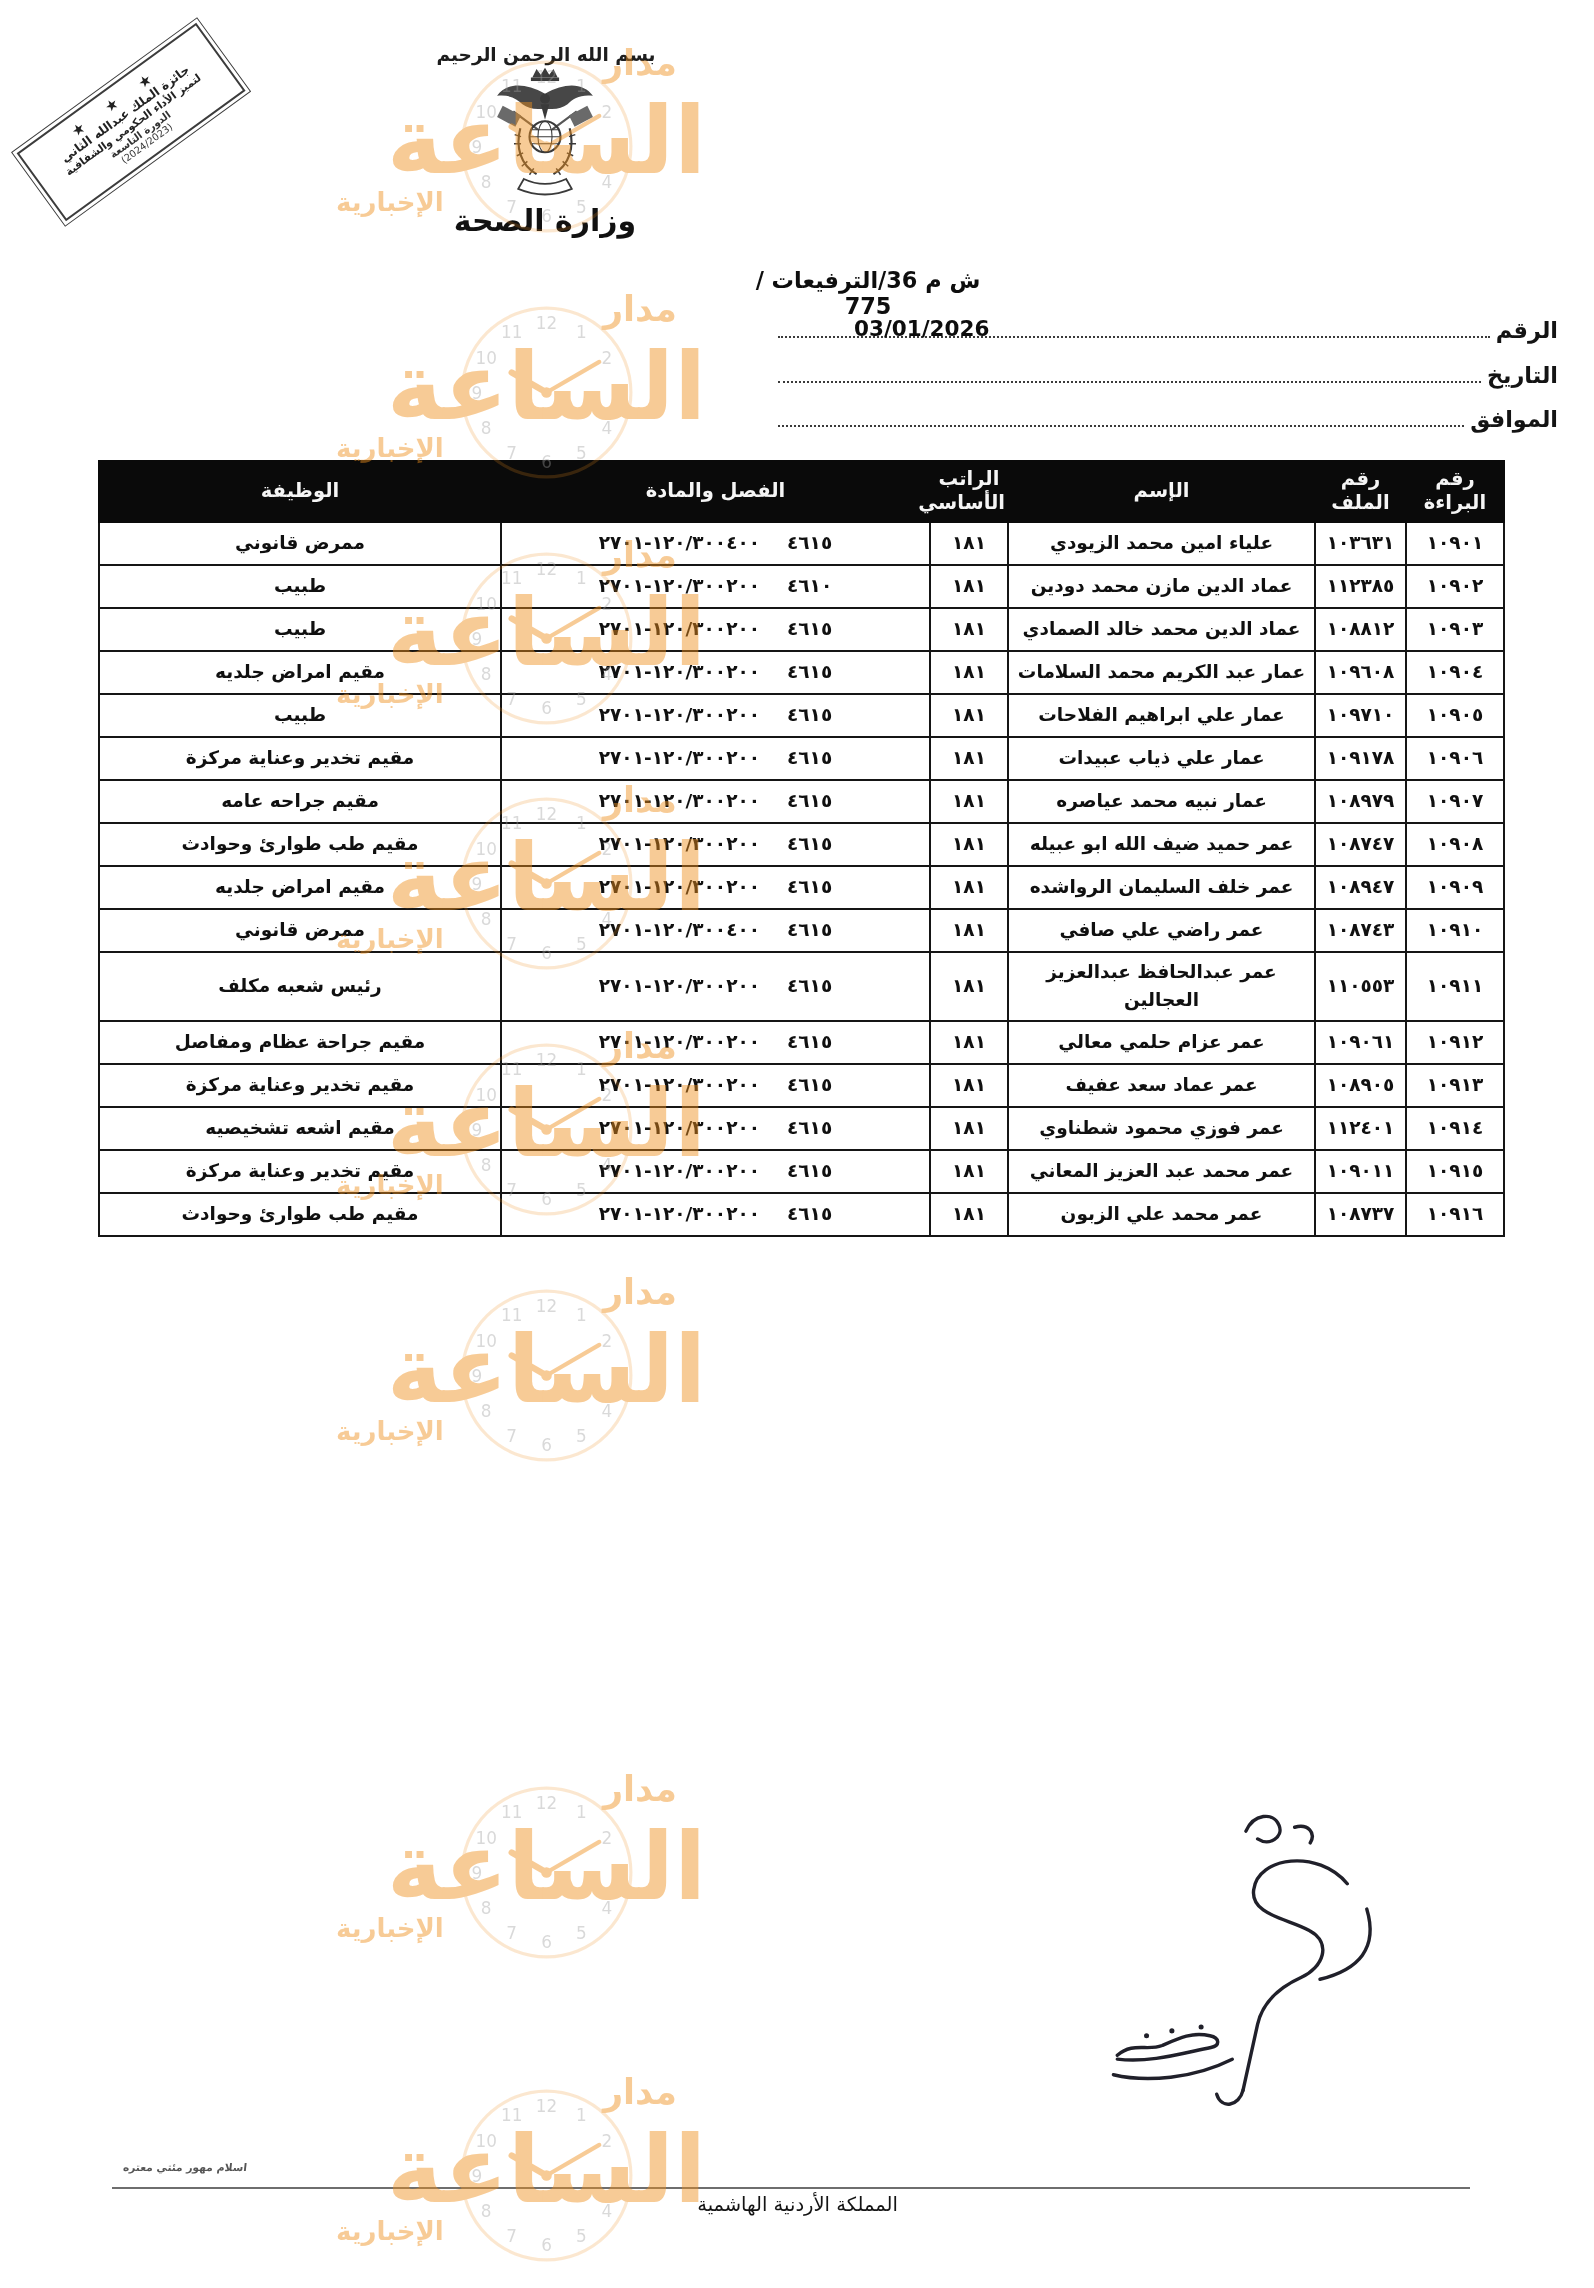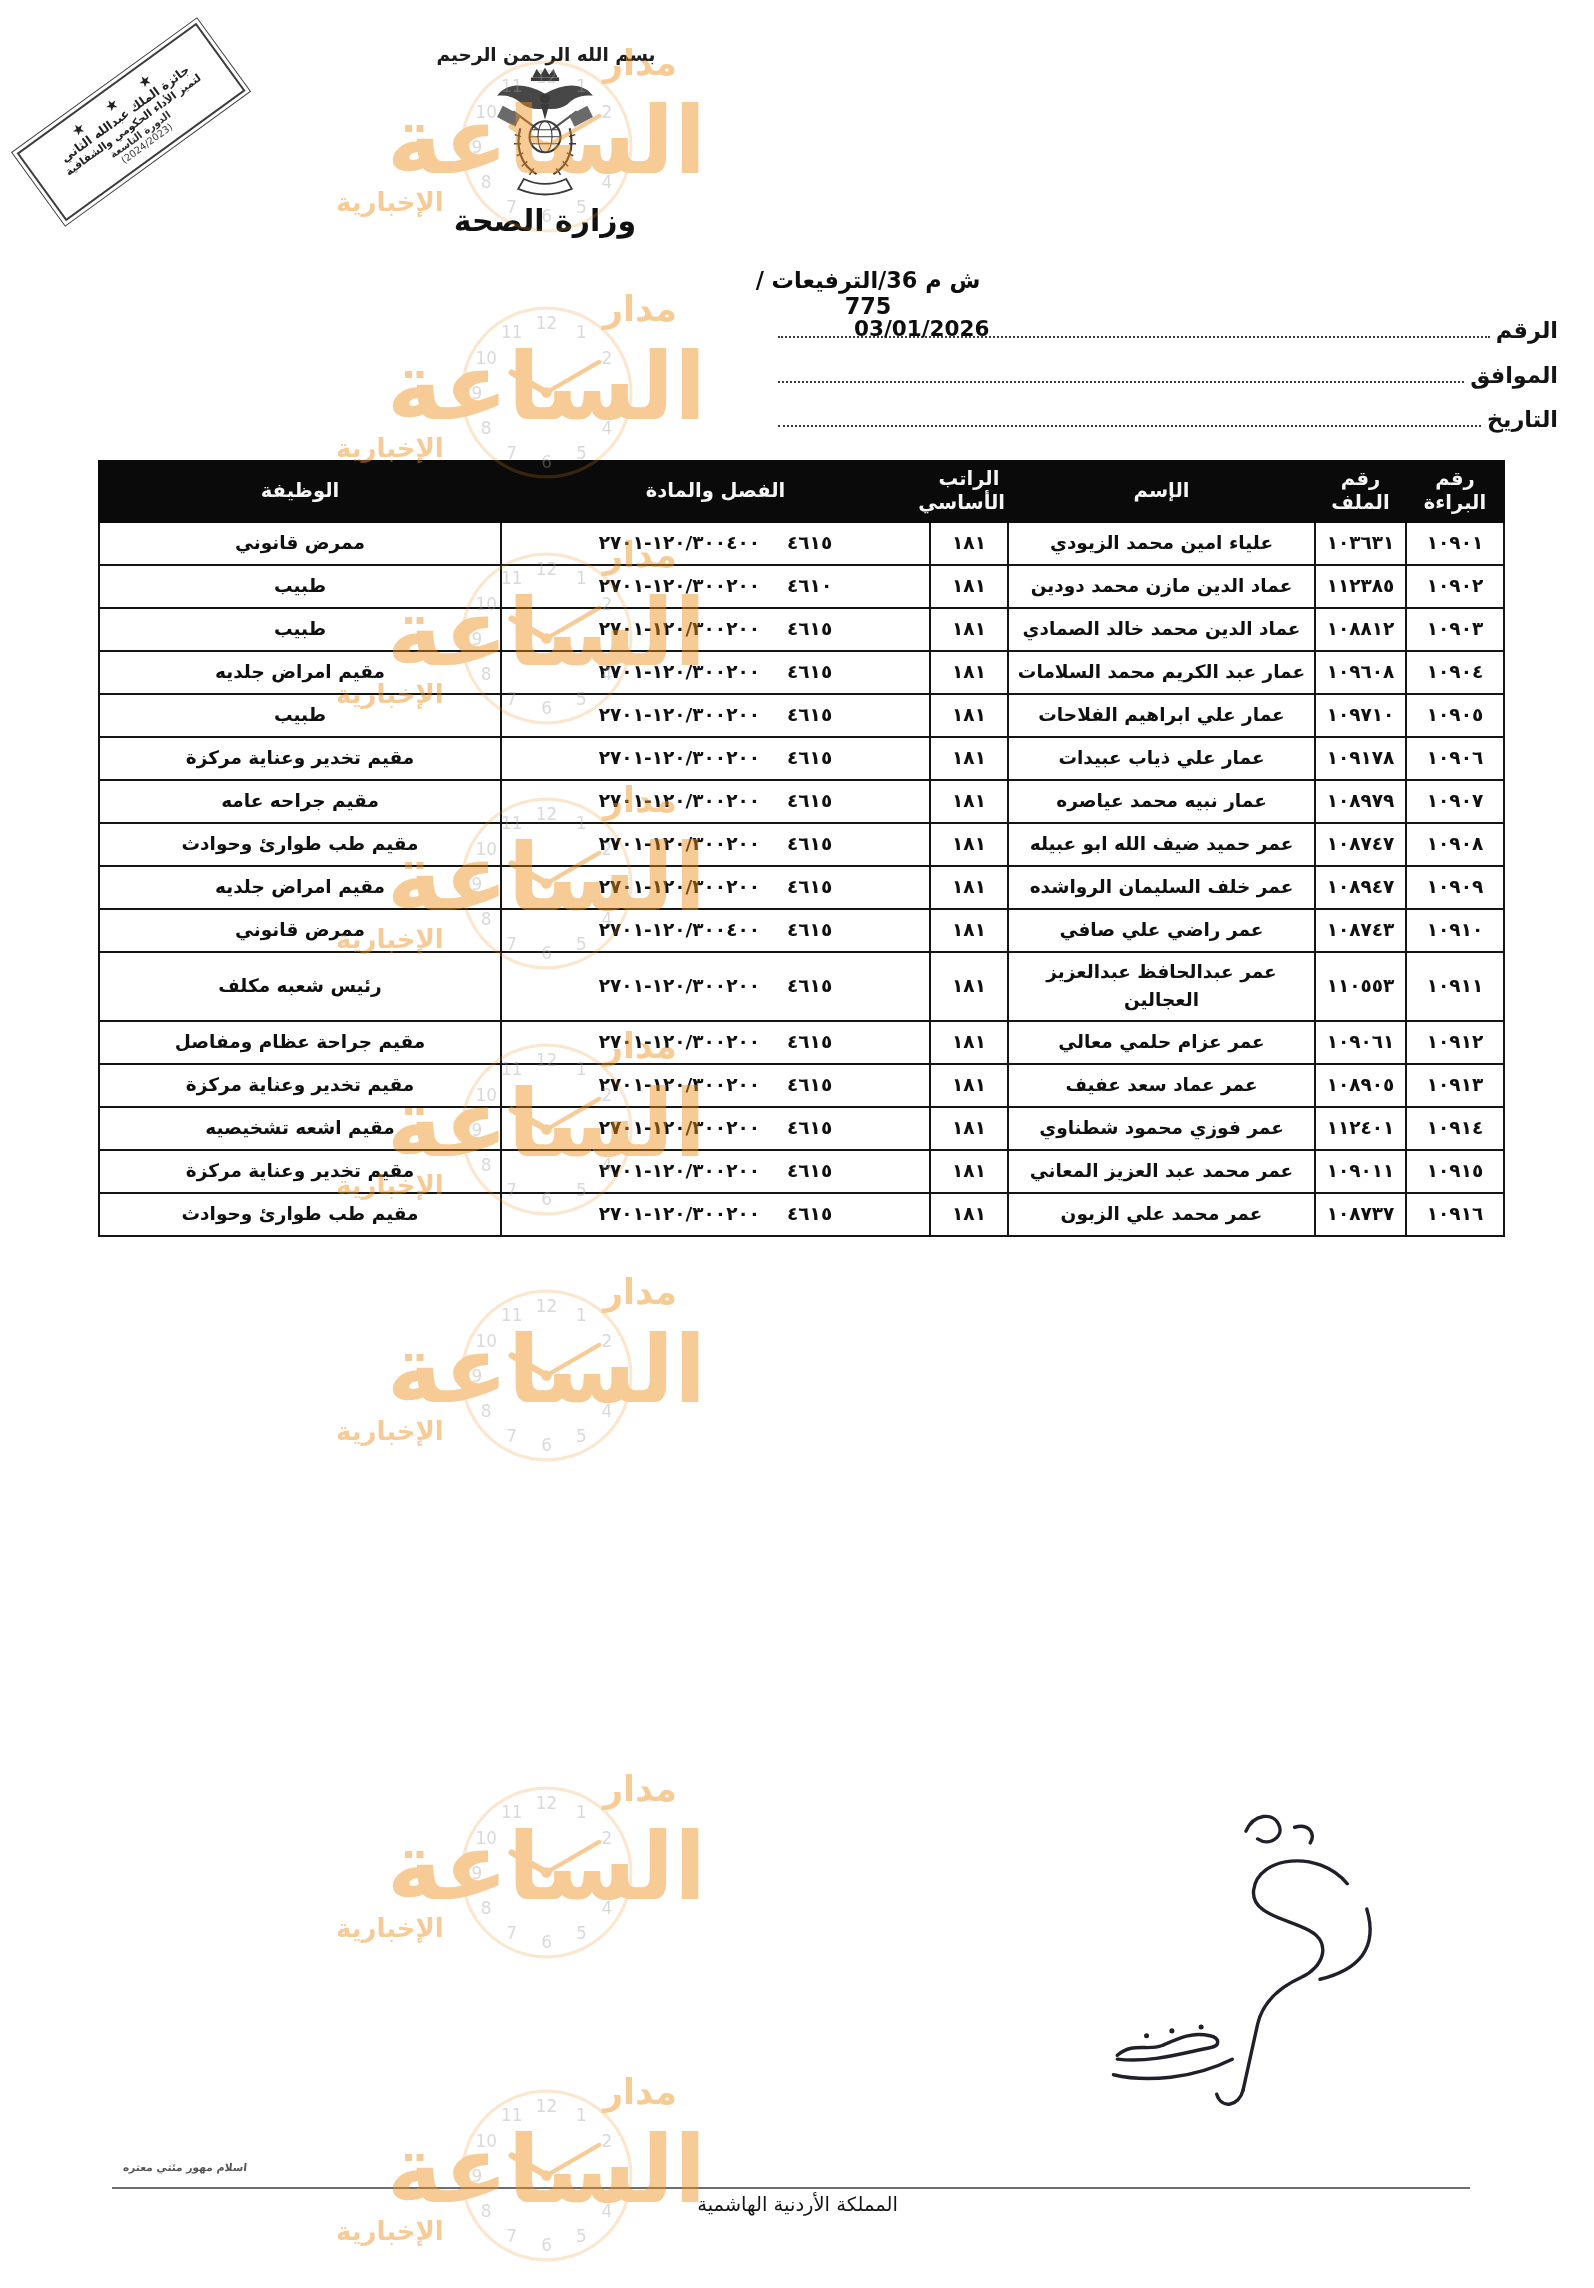--- a/index.html
+++ b/index.html
@@ -118,25 +118,25 @@
   <div class="ministry">وزارة الصحة</div>
 
   <div class="ref-line">ش م 36/الترفيعات / 775</div>
 
   <div class="fields">
     <div class="field-row">
       <span class="flabel">الرقم</span>
       <span class="fdots"></span>
     </div>
     <div class="field-row">
-      <span class="flabel">الموافق</span>
+      <span class="flabel">التاريخ</span>
       <span class="fdots"></span>
     </div>
     <div class="field-row">
-      <span class="flabel">التاريخ</span>
+      <span class="flabel">الموافق</span>
       <span class="fdots"></span>
     </div>
     <div class="fvalue">03/01/2026</div>
   </div>
 
   <table class="promo-table">
     <colgroup>
       <col style="width:98px">
         <col style="width:91px">
         <col style="width:307px">

